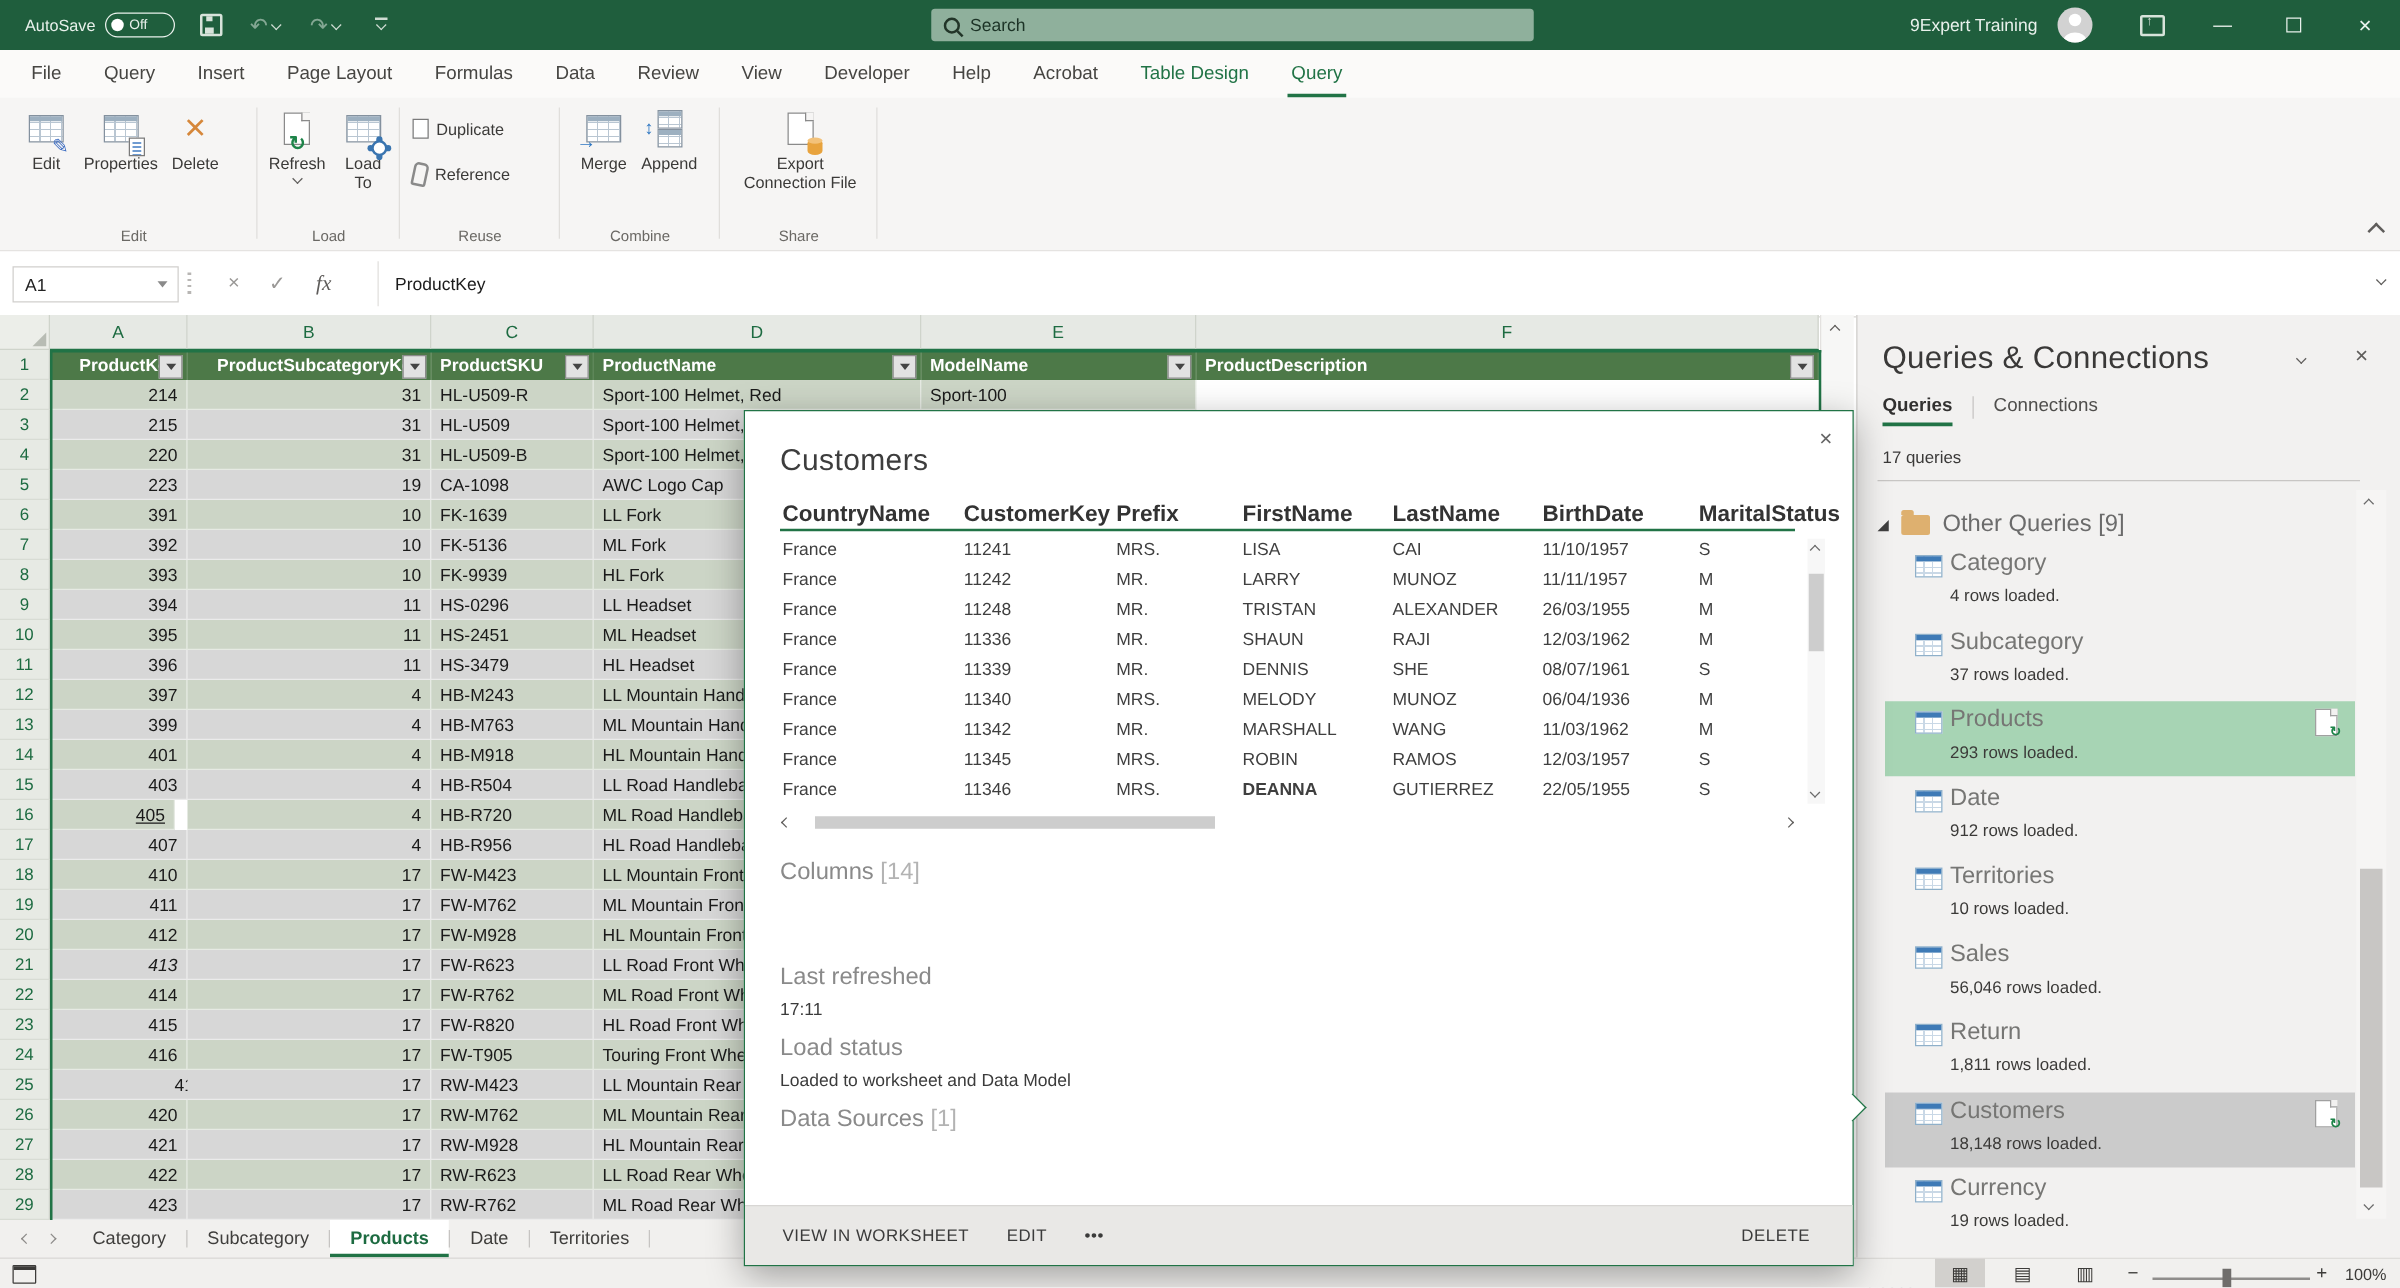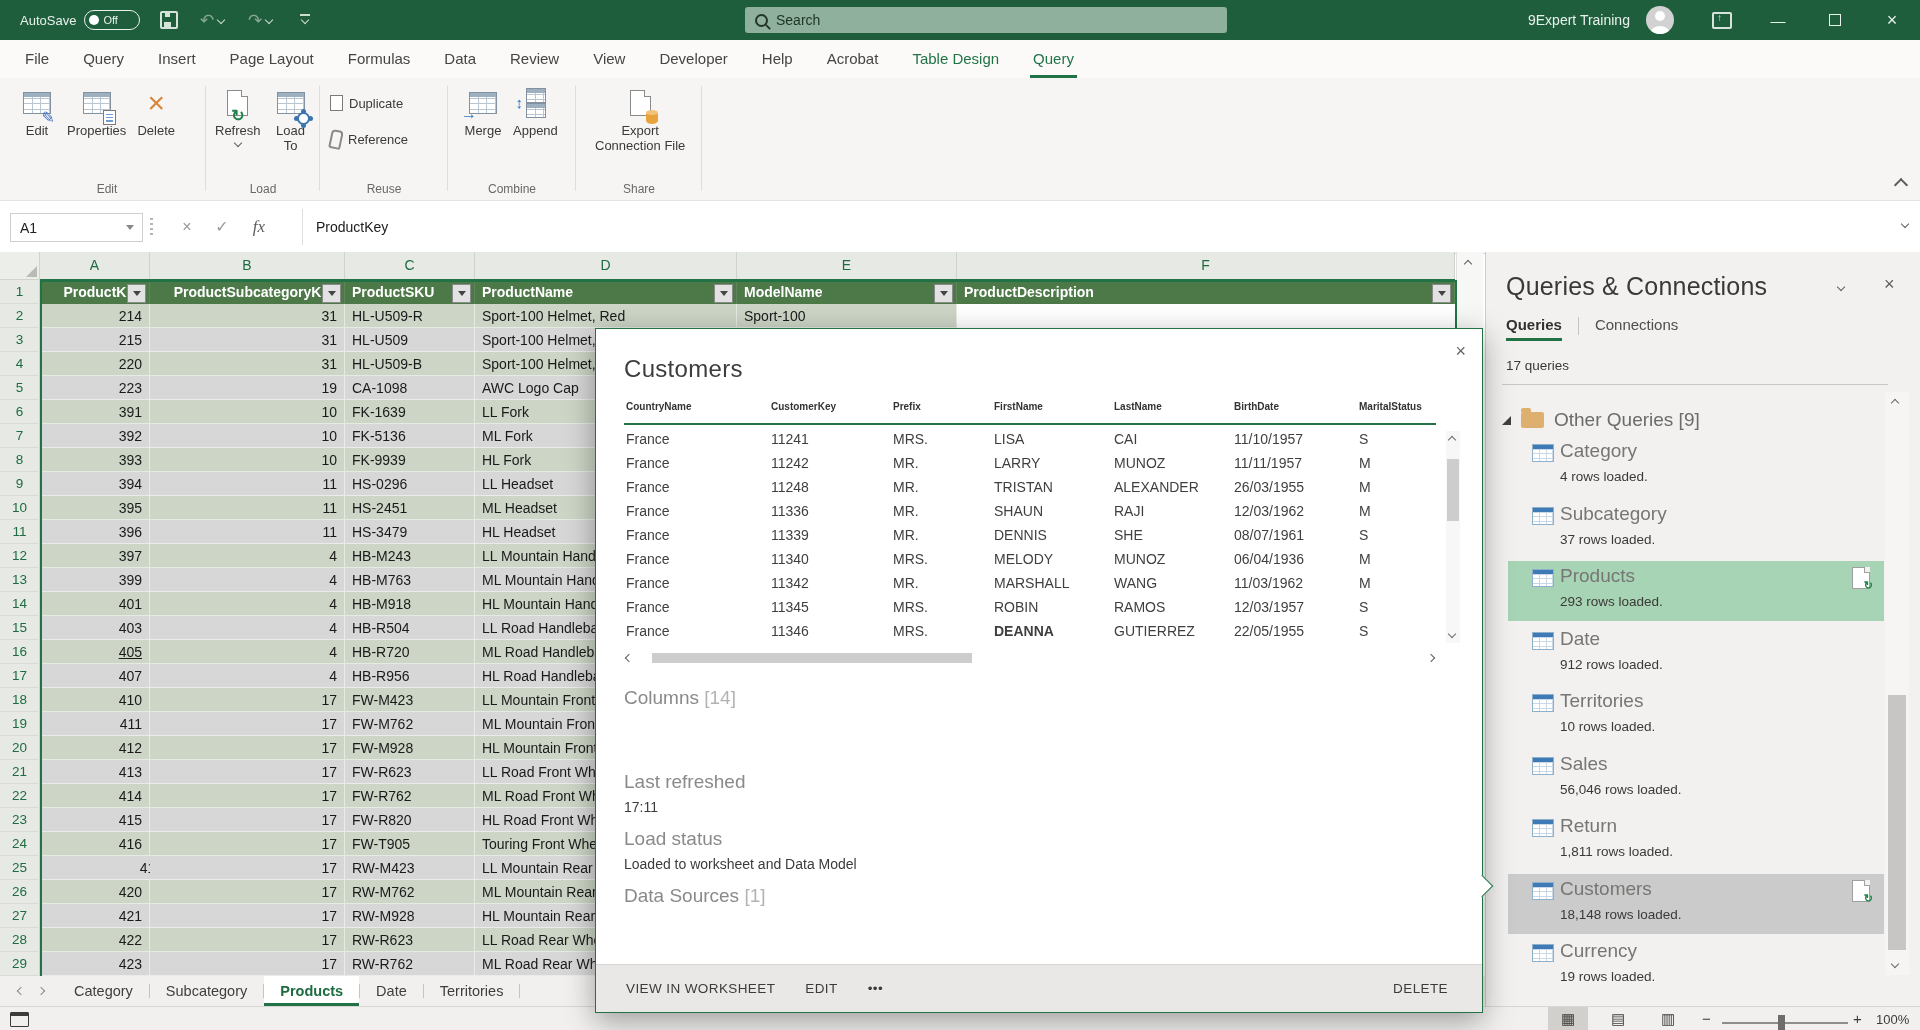--- a/index.html
+++ b/index.html
@@ -123,21 +123,21 @@
   .sb-val{position:absolute;left:1492px;top:20px}
   .viewic{position:absolute;top:0;height:24px;width:40px;display:flex;align-items:center;justify-content:center;font-size:15px;color:#3c3b39}
   .viewic.sel{background:#d2d0cd}
   .zoomtrack{position:absolute;left:1722px;top:15px;width:126px;height:2px;background:#8f8d8b}
   .zoomthumb{position:absolute;left:1778px;top:8px;width:7px;height:15px;background:#6f6d6b}
   .zsign{position:absolute;top:3px;font-size:15px;color:#3c3b39}
   
   .popup{position:absolute;left:595px;top:328px;width:888px;height:685px;background:#fff;border:1px solid #217346;box-shadow:0 8px 28px rgba(0,0,0,.35);z-index:40;box-sizing:border-box}
   .p-close{position:absolute;right:16px;top:12px;font-size:18px;color:#666}
   .p-title{position:absolute;left:28px;top:26px;font-size:24px;color:#3d3d3d;letter-spacing:.3px}
-  .pth{position:absolute;top:72px;font-size:10px;font-weight:bold;color:#333;white-space:nowrap}
+  .pth{position:absolute;top:72px;font-size:18px;font-weight:bold;color:#333;white-space:nowrap}
   .pgreenline{position:absolute;left:28px;width:812px;top:94px;height:2px;background:#217346}
   .ptr-wrap{position:absolute;left:0;top:98px;width:850px;height:220px;overflow:hidden}
   .ptr{position:absolute;left:0;width:850px;height:24px}
   .ptd{position:absolute;top:0;height:24px;line-height:24px;font-size:14px;color:#3f3f3f;white-space:nowrap}
   .pvscroll{position:absolute;right:22px;top:102px;width:14px;height:212px;background:#f7f7f7}
   .pvscroll .chev{border-color:#6a6a6a}
   .pvthumb{position:absolute;left:1px;top:28px;width:12px;height:62px;background:#cdcdcd}
   .phscroll{position:absolute;left:28px;top:322px;width:812px;height:14px}
   .phthumb{position:absolute;left:28px;top:2px;width:320px;height:10px;background:#cdcdcd}
   .p-head{position:absolute;left:28px;font-size:19px;color:#8a8a8a}
@@ -524,21 +524,21 @@
         <div class="rn">15</div>
         <div class="gcell num" style="left: 40px; width: 110px;">403</div>
         <div class="gcell num" style="left: 150px; width: 195px;">4</div>
         <div class="gcell" style="left: 345px; width: 130px;">HB-R504</div>
         <div class="gcell" style="left: 475px; width: 262px;">LL Road Handlebars</div>
         <div class="gcell" style="left: 737px; width: 220px;"></div>
         <div class="gcell" style="left: 957px; width: 498px;"></div>
       </div>
       <div class="grow even" style="top: 360px;">
         <div class="rn">16</div>
-        <div class="gcell num" style="left: 40px; width: 110px; text-decoration: underline;">405</div>
+        <div class="gcell num" style="left: 40px; width: 100px; text-decoration: underline;">405</div>
         <div class="gcell num" style="left: 150px; width: 195px;">4</div>
         <div class="gcell" style="left: 345px; width: 130px;">HB-R720</div>
         <div class="gcell" style="left: 475px; width: 262px;">ML Road Handlebars</div>
         <div class="gcell" style="left: 737px; width: 220px;"></div>
         <div class="gcell" style="left: 957px; width: 498px;"></div>
       </div>
       <div class="grow odd" style="top: 384px;">
         <div class="rn">17</div>
         <div class="gcell num" style="left: 40px; width: 110px;">407</div>
         <div class="gcell num" style="left: 150px; width: 195px;">4</div>
@@ -569,21 +569,21 @@
         <div class="rn">20</div>
         <div class="gcell num" style="left: 40px; width: 110px;">412</div>
         <div class="gcell num" style="left: 150px; width: 195px;">17</div>
         <div class="gcell" style="left: 345px; width: 130px;">FW-M928</div>
         <div class="gcell" style="left: 475px; width: 262px;">HL Mountain Front Wheel</div>
         <div class="gcell" style="left: 737px; width: 220px;"></div>
         <div class="gcell" style="left: 957px; width: 498px;"></div>
       </div>
       <div class="grow odd" style="top: 480px;">
         <div class="rn">21</div>
-        <div class="gcell num" style="left: 40px; width: 110px;">413</div>
+        <div class="gcell num" style="left: 40px; width: 110px; font-style: italic;">413</div>
         <div class="gcell num" style="left: 150px; width: 195px;">17</div>
         <div class="gcell" style="left: 345px; width: 130px;">FW-R623</div>
         <div class="gcell" style="left: 475px; width: 262px;">LL Road Front Wheel</div>
         <div class="gcell" style="left: 737px; width: 220px;"></div>
         <div class="gcell" style="left: 957px; width: 498px;"></div>
       </div>
       <div class="grow even" style="top: 504px;">
         <div class="rn">22</div>
         <div class="gcell num" style="left: 40px; width: 110px;">414</div>
         <div class="gcell num" style="left: 150px; width: 195px;">17</div>

